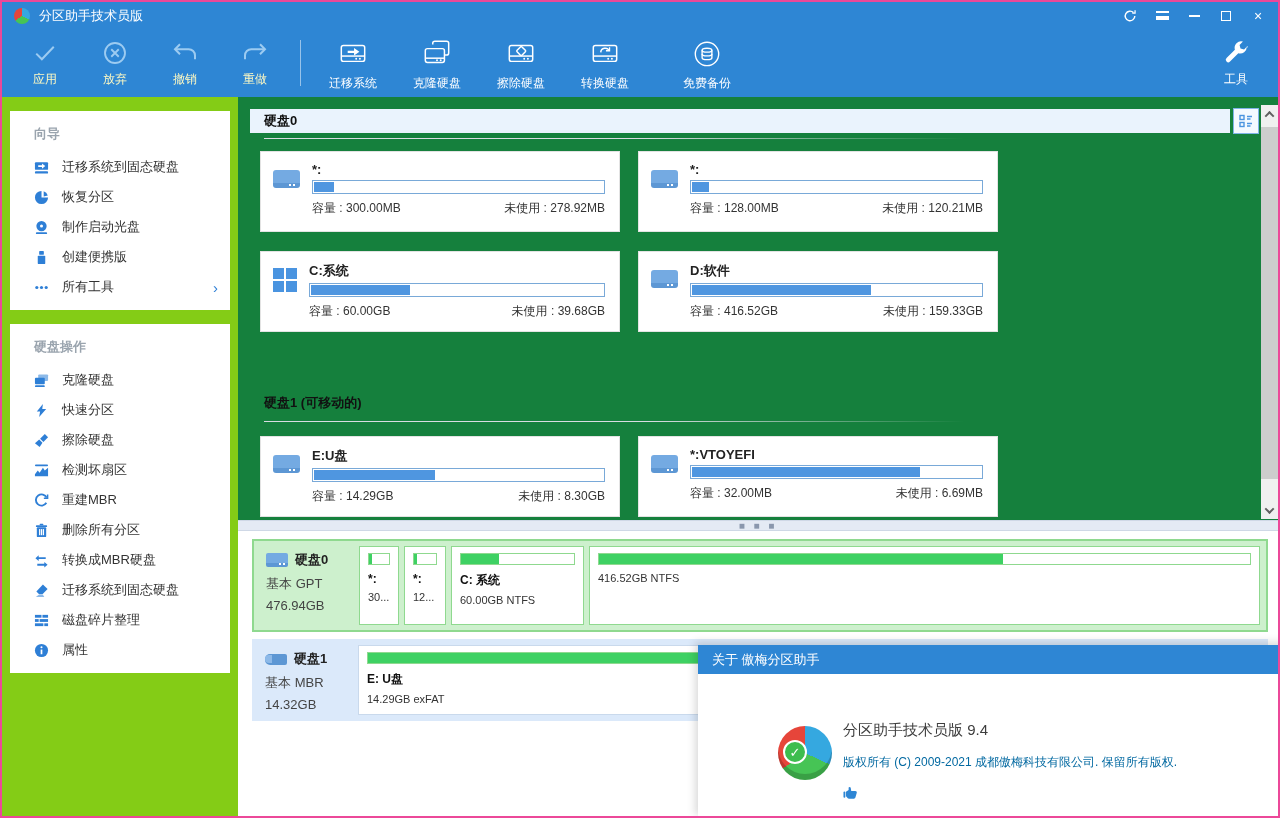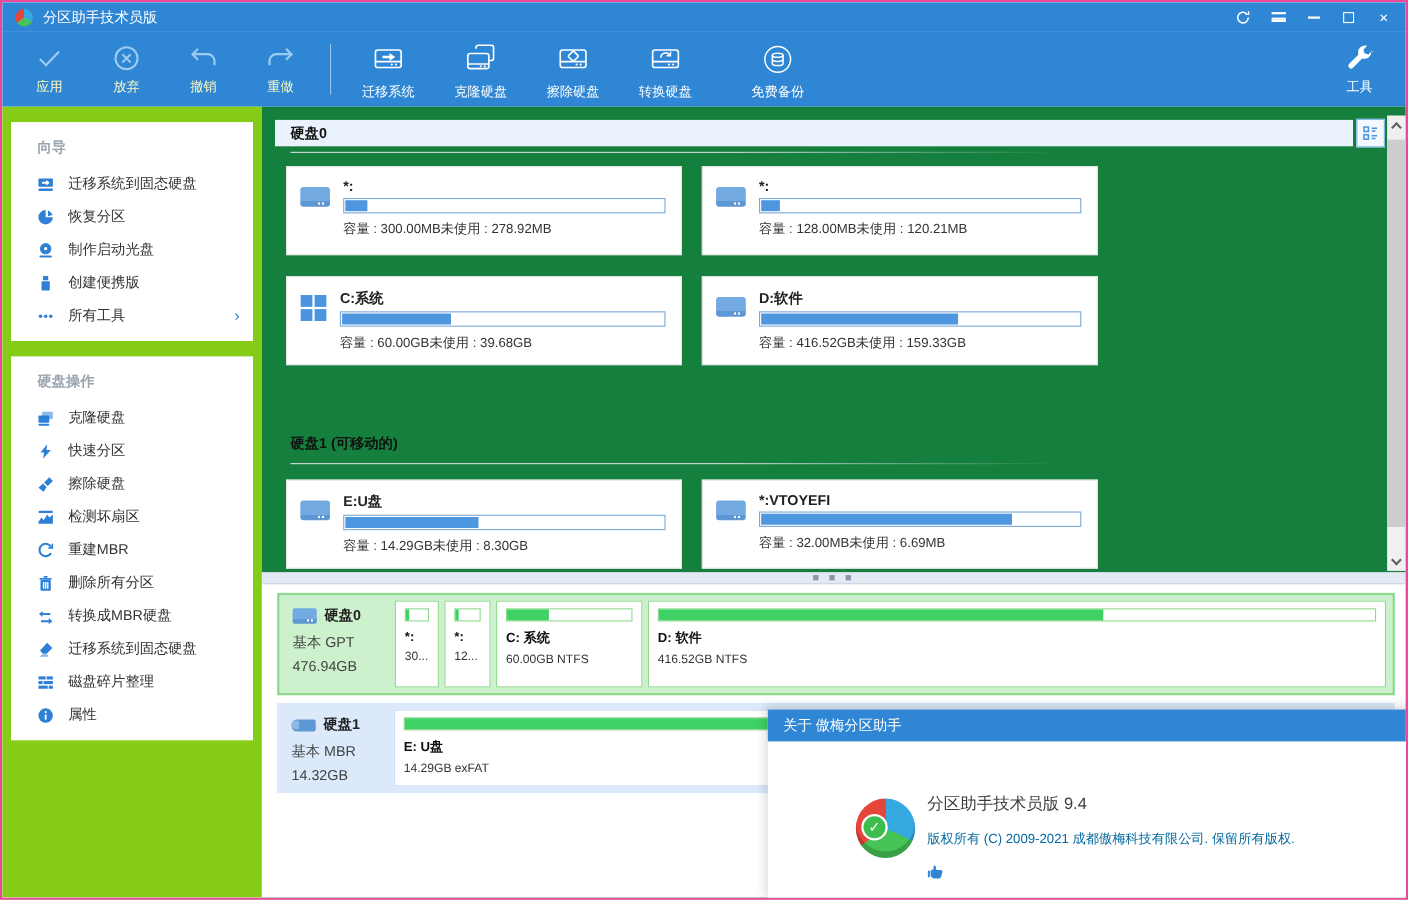--- a/index.html
+++ b/index.html
@@ -64,21 +64,21 @@
            -webkit-mask:conic-gradient(#000 0 0); mask:conic-gradient(#000 0 0);
            background:linear-gradient(#4a94e0,#4a94e0); position:relative; }
   .win-ic{ background:none; }
   .win-ic i{ position:absolute; width:11px; height:11px; background:#4a94e0; }
   .win-ic i:nth-child(1){ left:0; top:0; } .win-ic i:nth-child(2){ right:0; top:0; }
   .win-ic i:nth-child(3){ left:0; bottom:0; } .win-ic i:nth-child(4){ right:0; bottom:0; }
   .pcard .grow{ flex:1; min-width:0; }
   .pcard .pname{ font-weight:700; font-size:13px; color:#222; margin-bottom:3px; }
   .bbar{ height:14px; border:1px solid #79a9d8; background:#fff; padding:1px; }
   .bbar i{ display:block; height:100%; background:#4f96e0; }
-  .pstats{ display:flex; font-size:12px; color:#333; margin-top:6px; }
+  .pstats{ display:flex; justify-content:space-between; font-size:12px; color:#333; margin-top:6px; }
 
   .view-toggle{ position:absolute; left:995px; top:11px; width:26px; height:26px; border:1px solid #7fb4e8;
                 background:#f3f9ff; display:flex; align-items:center; justify-content:center; cursor:pointer; }
   .vscroll{ position:absolute; left:1023px; top:8px; width:17px; height:414px; background:#f0f0f0; }
   .vs-btn{ position:absolute; left:0; width:17px; height:18px; display:flex; align-items:center;
            justify-content:center; cursor:pointer; }
   .vs-up{ top:0; } .vs-dn{ bottom:0; }
   .chev-ic{ width:7px; height:7px; border-left:2px solid #606060; border-top:2px solid #606060; }
   .vs-up .chev-ic{ transform:rotate(45deg) translate(1px,1px); }
   .vs-dn .chev-ic{ transform:rotate(225deg) translate(1px,1px); }
@@ -537,21 +537,20 @@
             <div class="gbar">
                 <i style="width: 34%;"></i>
               </div>
             <div class="pb-name">C: 系统</div>
             <div class="pb-info">60.00GB NTFS</div>
           </div>
           <div class="pblock" style="flex:1">
             <div class="gbar">
                 <i style="width: 62%;"></i>
               </div>
-            <div class="pb-name">D: 软件</div>
             <div class="pb-info">416.52GB NTFS</div>
           </div>
         </div>
       </div>
 
       <div class="map-row row1">
         <div class="map-info">
           <div class="l1">
               <span class="mini-usb"></span>
               <span>硬盘1</span>

